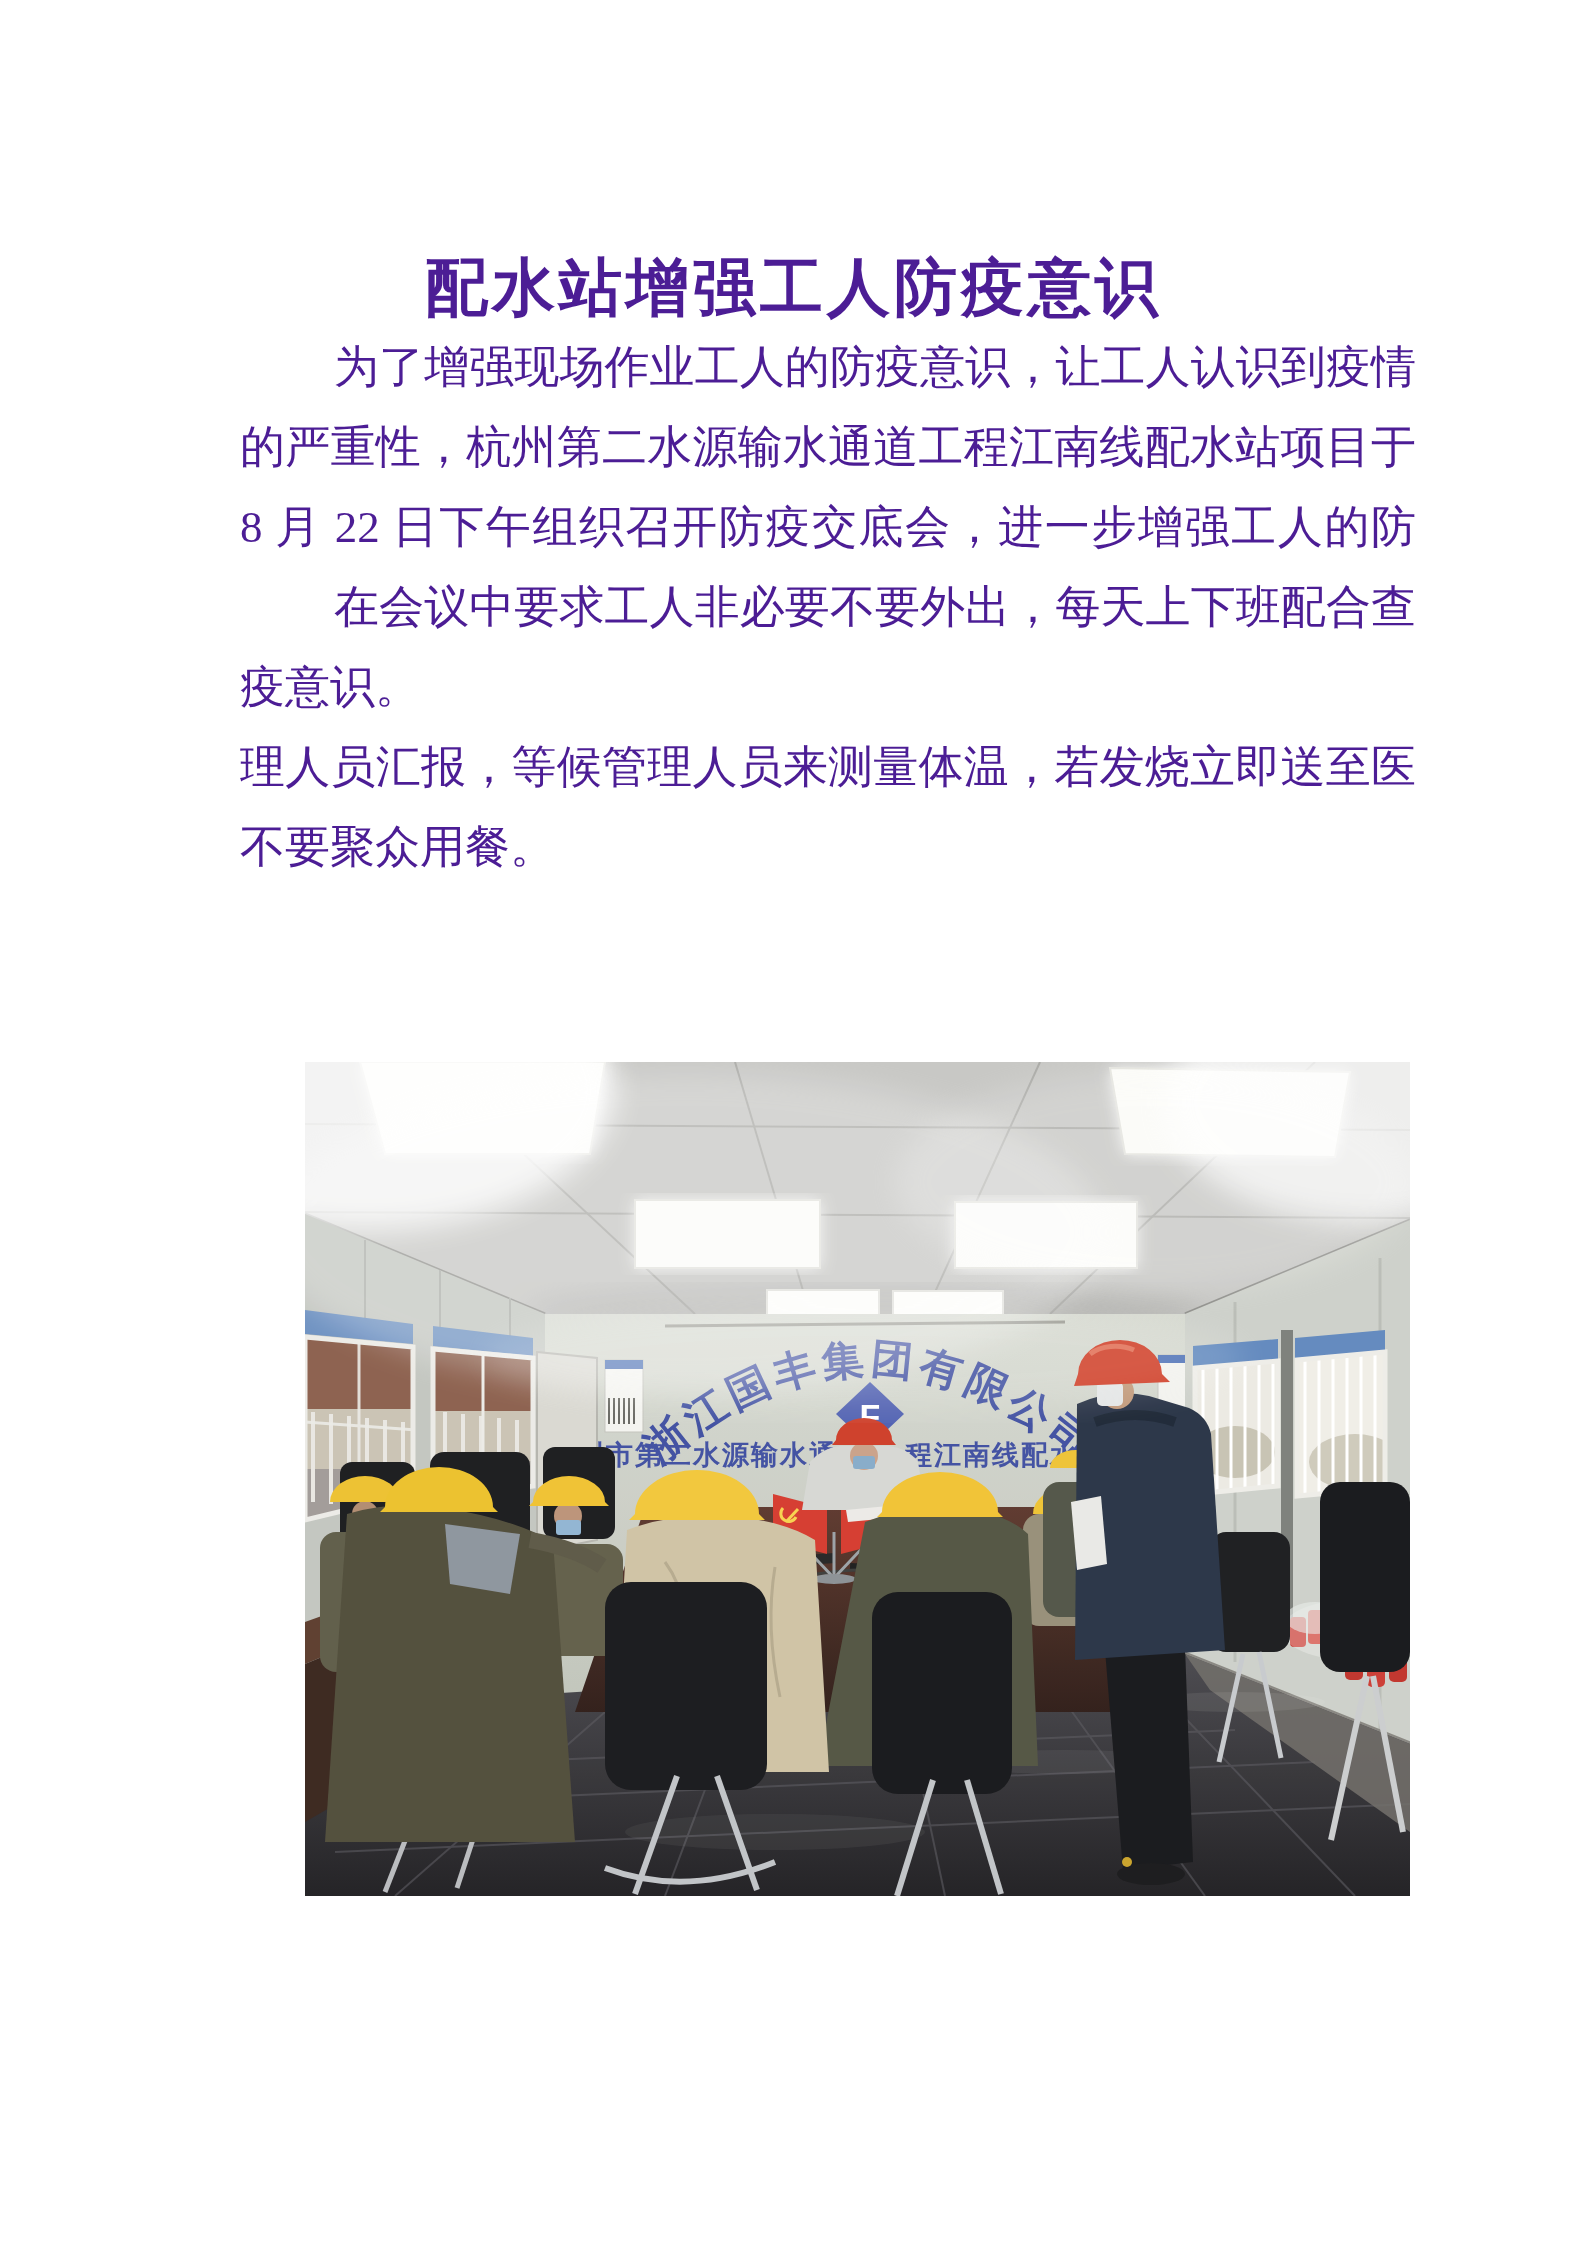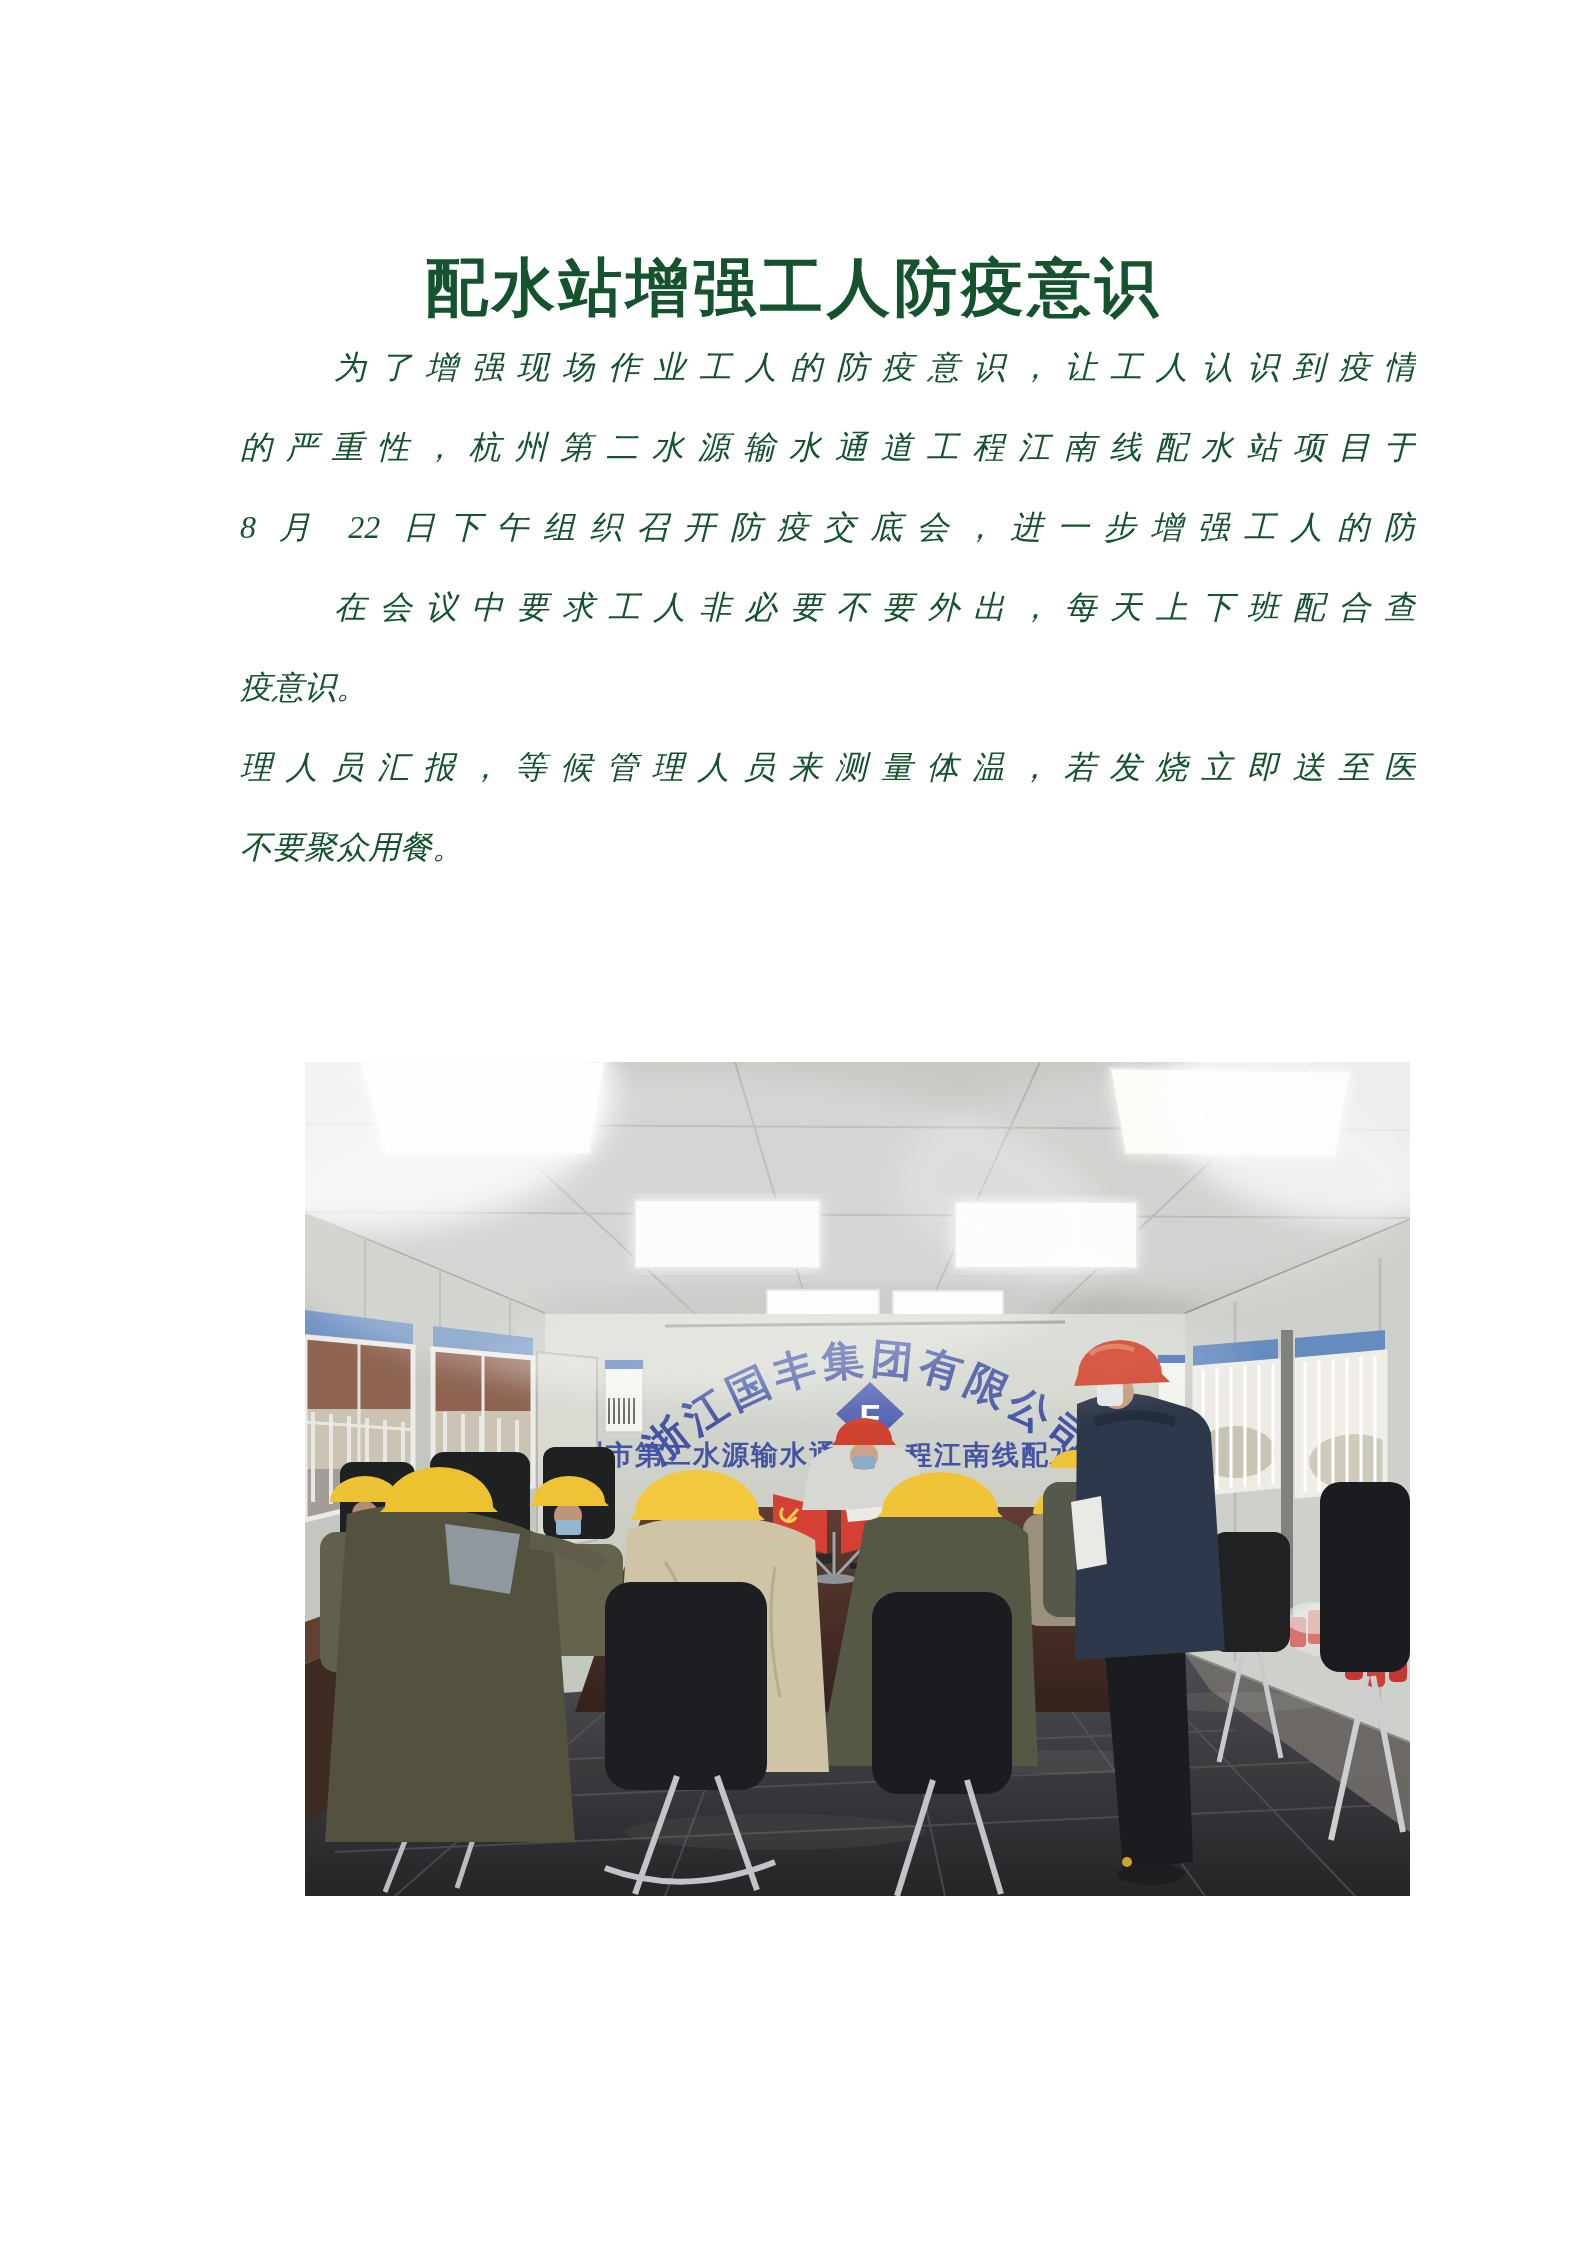--- a/index.html
+++ b/index.html
@@ -1,21 +1,21 @@
 <!DOCTYPE html>
 <html><head>
 <meta charset="utf-8">
 <style>
   html,body{margin:0;padding:0;background:#888;}
   .page{position:relative;width:1587px;height:2245px;background:#ffffff;margin:0 auto;
-        font-family:"Liberation Serif", serif;color:#14532d;overflow:hidden;}
+        font-family:"Liberation Serif", serif;color:#4c1d95;overflow:hidden;}
   .doc-title{position:absolute;top:203px;left:0;width:100%;text-align:center;
         font-family:"Liberation Sans", sans-serif;font-weight:900;font-size:63px;
         letter-spacing:4px;}
-  .bodytext{position:absolute;top:327px;left:240px;width:1176px;font-size:32px;font-style:italic;}
+  .bodytext{position:absolute;top:327px;left:240px;width:1176px;font-size:45px;}
   .line{height:80px;line-height:80px;text-align:justify;text-align-last:justify;
         overflow:hidden;white-space:normal;}
   .line.first{text-indent:94px;}
   .line.last{text-align-last:left;}
   .photo{position:absolute;top:1062px;left:305px;width:1105px;height:834px;
         background:#c9c9c6;overflow:hidden;}
   .photo svg{display:block;}
 </style>
 </head>
 <body>

